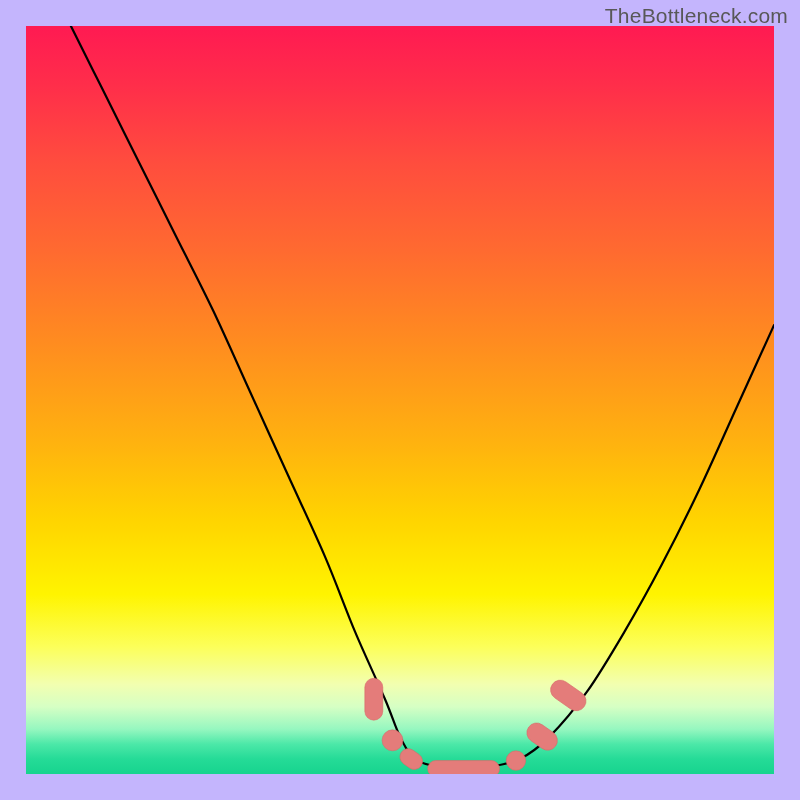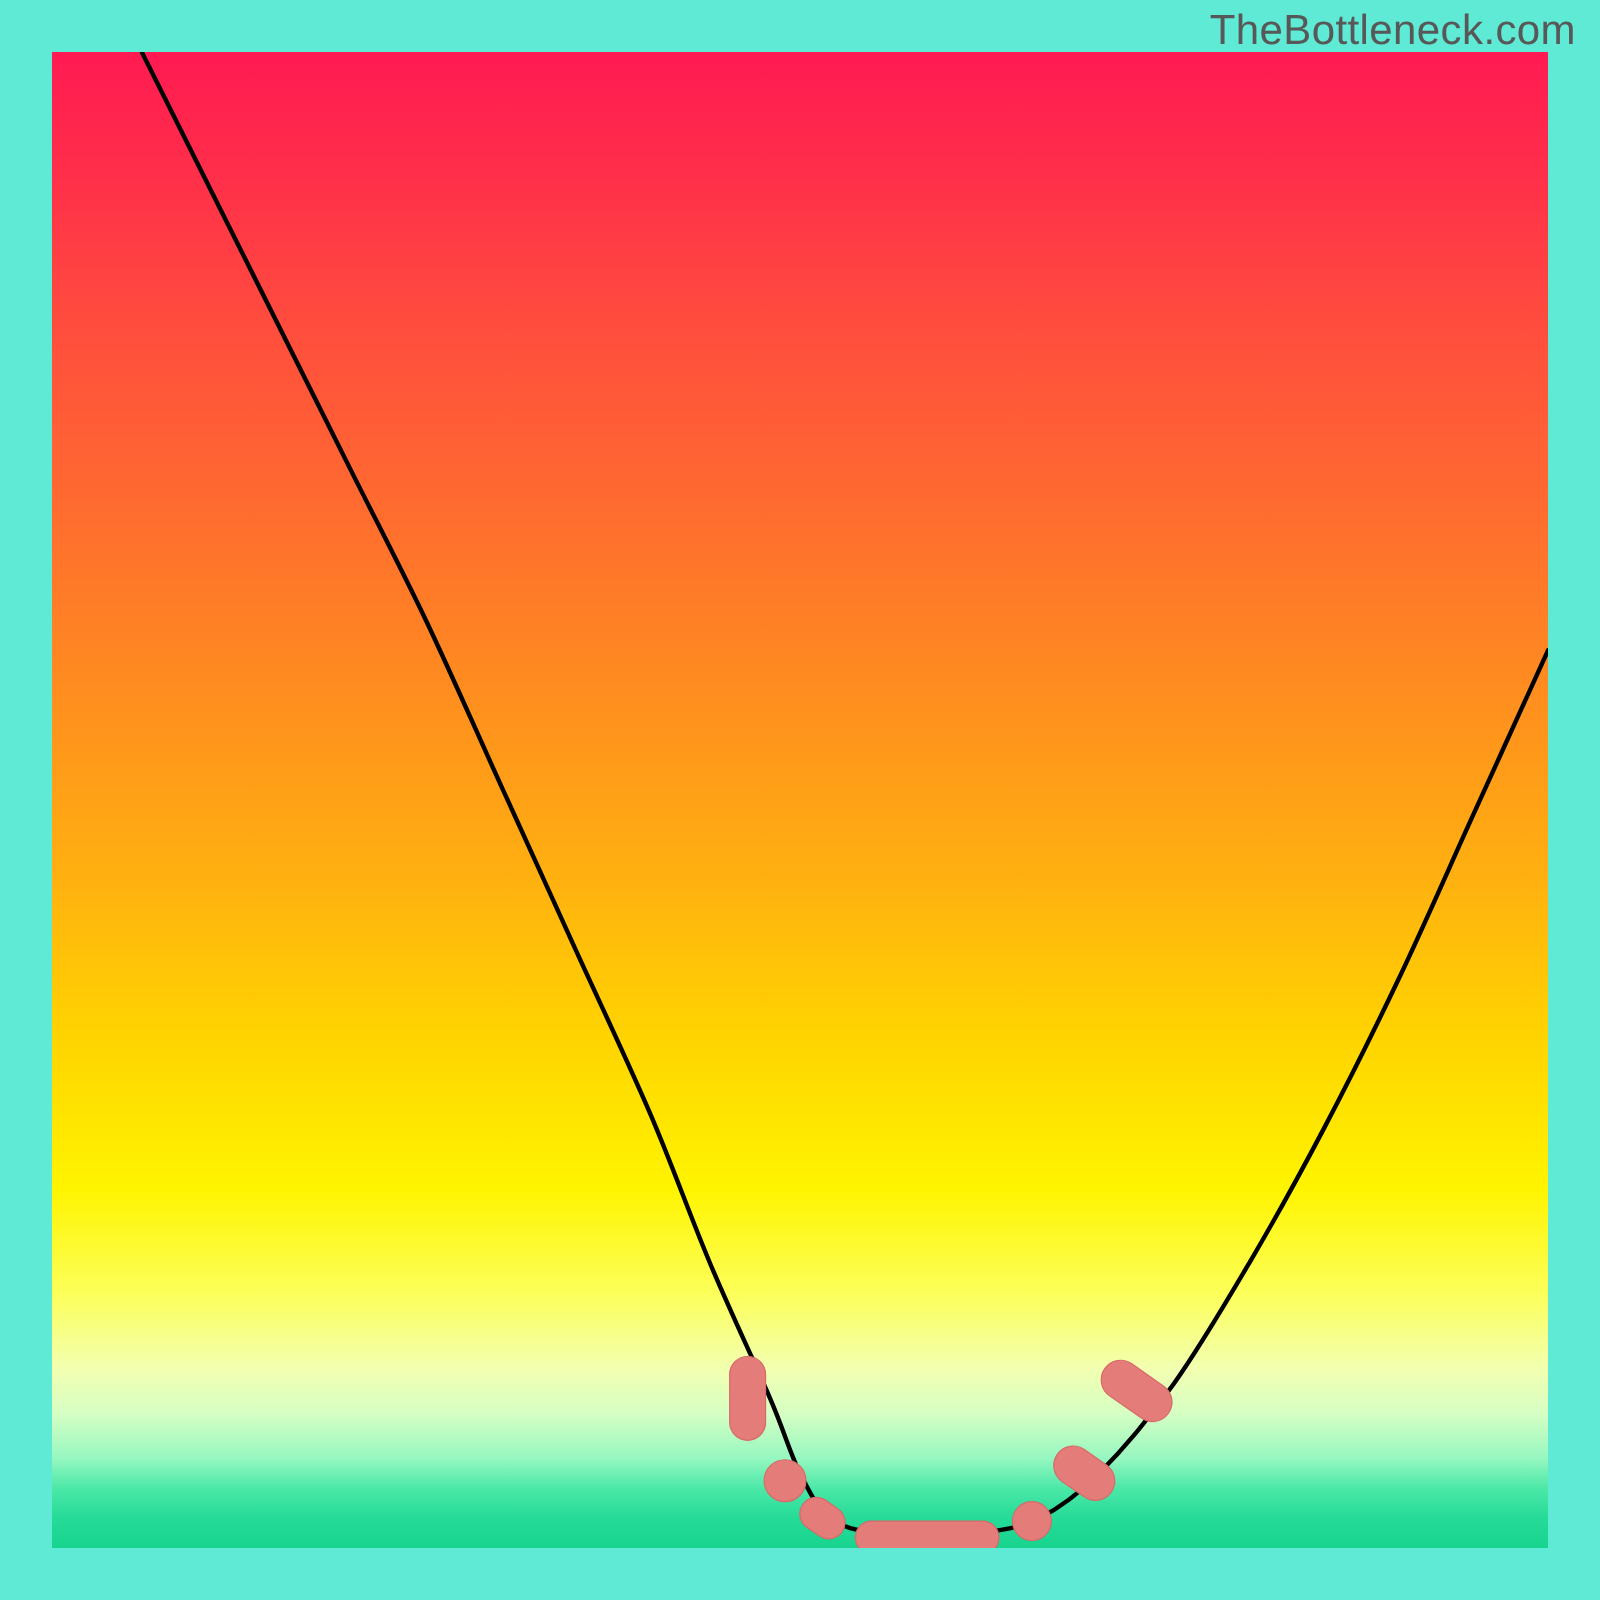--- a/index.html
+++ b/index.html
@@ -10,21 +10,21 @@
     overflow: hidden;
     background: #000;
     font-family: Arial, Helvetica, sans-serif;
   }
   .frame {
     position: absolute;
     left: 0;
     top: 0;
     width: 800px;
     height: 800px;
-    background: #5eead4;
+    background: #c4b5fd;
     text-decoration: underline;
   }
   .plot {
     position: absolute;
     left: 26px;
     top: 26px;
     width: 748px;
     height: 748px;
     overflow: hidden;
   }

